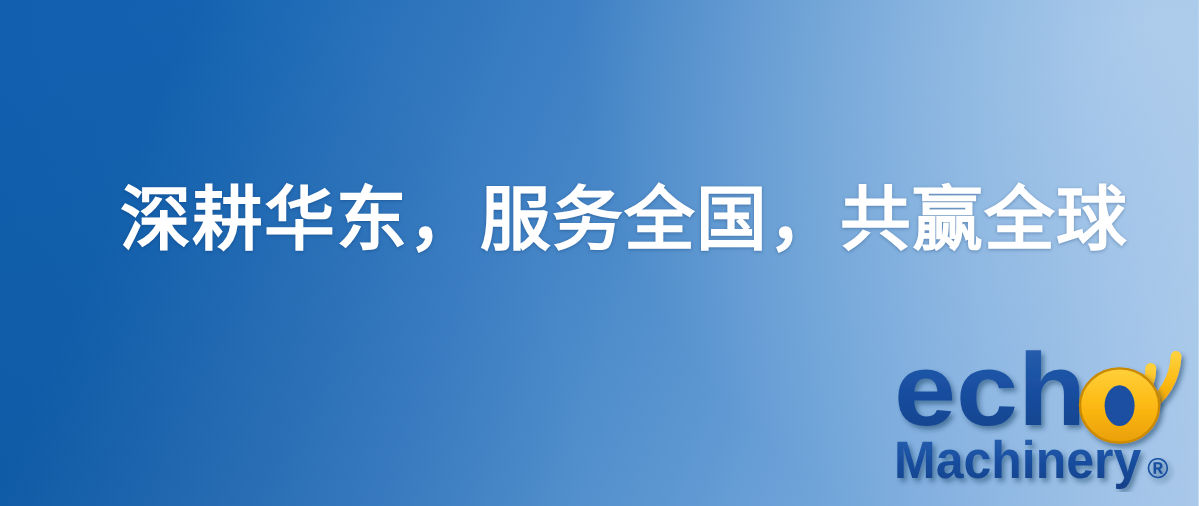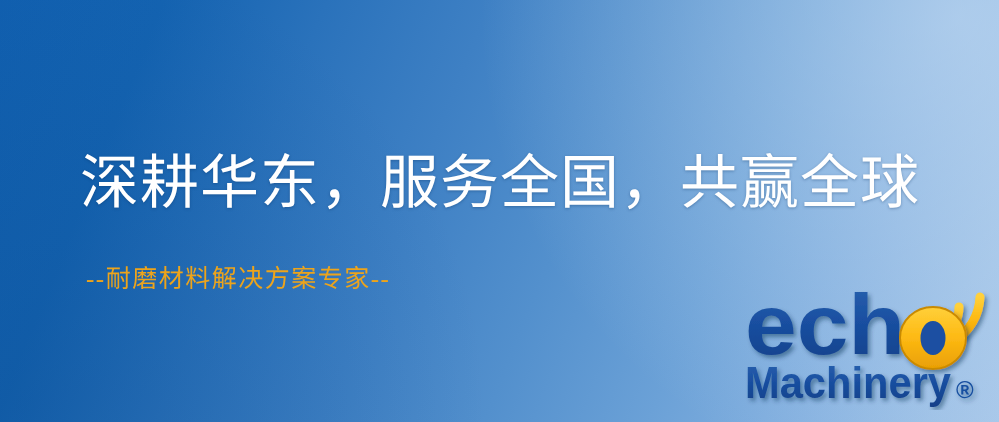--- a/index.html
+++ b/index.html
@@ -37,27 +37,27 @@
     position: absolute;
     inset: 0;
     pointer-events: none;
     background:
       radial-gradient(circle at 96% 4%, rgba(206,226,245,0.55) 0%, rgba(206,226,245,0.0) 46%),
       radial-gradient(circle at 2% 96%, rgba(8,72,140,0.30) 0%, rgba(8,72,140,0.0) 44%);
   }
 
   .headline {
     position: absolute;
-    left: 80px;
+    left: 100px;
     top: 154px;
     margin: 0;
     font-family: "Liberation Serif", "DejaVu Serif", serif;
     font-size: 59px;
     line-height: 1.0;
-    font-weight: 400;
+    font-weight: 700;
     color: #ffffff;
     letter-spacing: 1px;
     white-space: nowrap;
     text-shadow: 0 1px 3px rgba(5,45,95,0.35);
     z-index: 3;
   }
 
   .subtitle {
     position: absolute;
     left: 86px;
@@ -93,21 +93,20 @@
     font-weight: 700;
   }
 </style>
 </head>
 <body>
 
 <div class="banner">
 
   <h1 class="headline">深耕华东，服务全国，共赢全球</h1>
 
-  <p class="subtitle">--耐磨材料解决方案专家--</p>
 
   <div class="logo">
     <svg viewBox="0 0 252 128" xmlns="http://www.w3.org/2000/svg" aria-hidden="true">
       <defs>
         <linearGradient id="blueFace" x1="0" y1="0" x2="0" y2="1">
           <stop offset="0%" stop-color="#2b63b0"></stop>
           <stop offset="45%" stop-color="#1a50a2"></stop>
           <stop offset="100%" stop-color="#123f88"></stop>
         </linearGradient>
         <linearGradient id="yellowFace" x1="0" y1="0" x2="0" y2="1">

